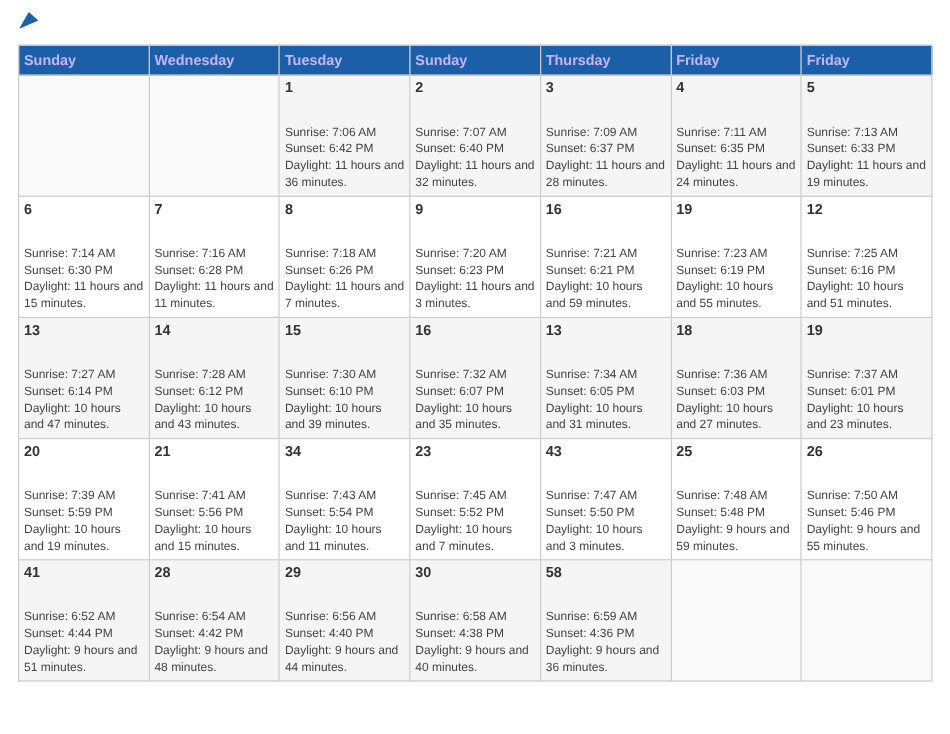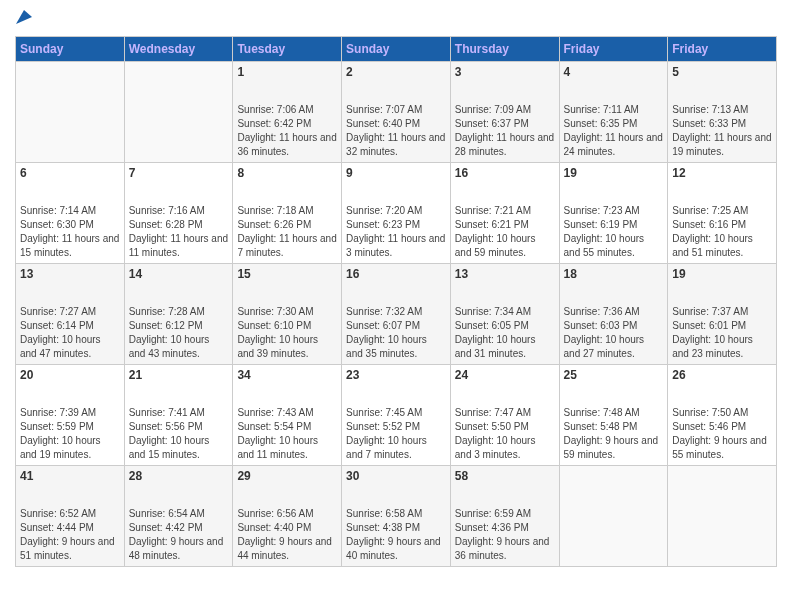--- a/index.html
+++ b/index.html
@@ -223,21 +223,21 @@
         </td>
         <td>
           <span class="day-number">34</span>
           <div class="day-detail">Sunrise: 7:43 AM<br>Sunset: 5:54 PM<br>Daylight: 10 hours and 11 minutes.</div>
         </td>
         <td>
           <span class="day-number">23</span>
           <div class="day-detail">Sunrise: 7:45 AM<br>Sunset: 5:52 PM<br>Daylight: 10 hours and 7 minutes.</div>
         </td>
         <td>
-          <span class="day-number">24</span>
+          <span class="day-number">43</span>
           <div class="day-detail">Sunrise: 7:47 AM<br>Sunset: 5:50 PM<br>Daylight: 10 hours and 3 minutes.</div>
         </td>
         <td>
           <span class="day-number">25</span>
           <div class="day-detail">Sunrise: 7:48 AM<br>Sunset: 5:48 PM<br>Daylight: 9 hours and 59 minutes.</div>
         </td>
         <td>
           <span class="day-number">26</span>
           <div class="day-detail">Sunrise: 7:50 AM<br>Sunset: 5:46 PM<br>Daylight: 9 hours and 55 minutes.</div>
         </td>

